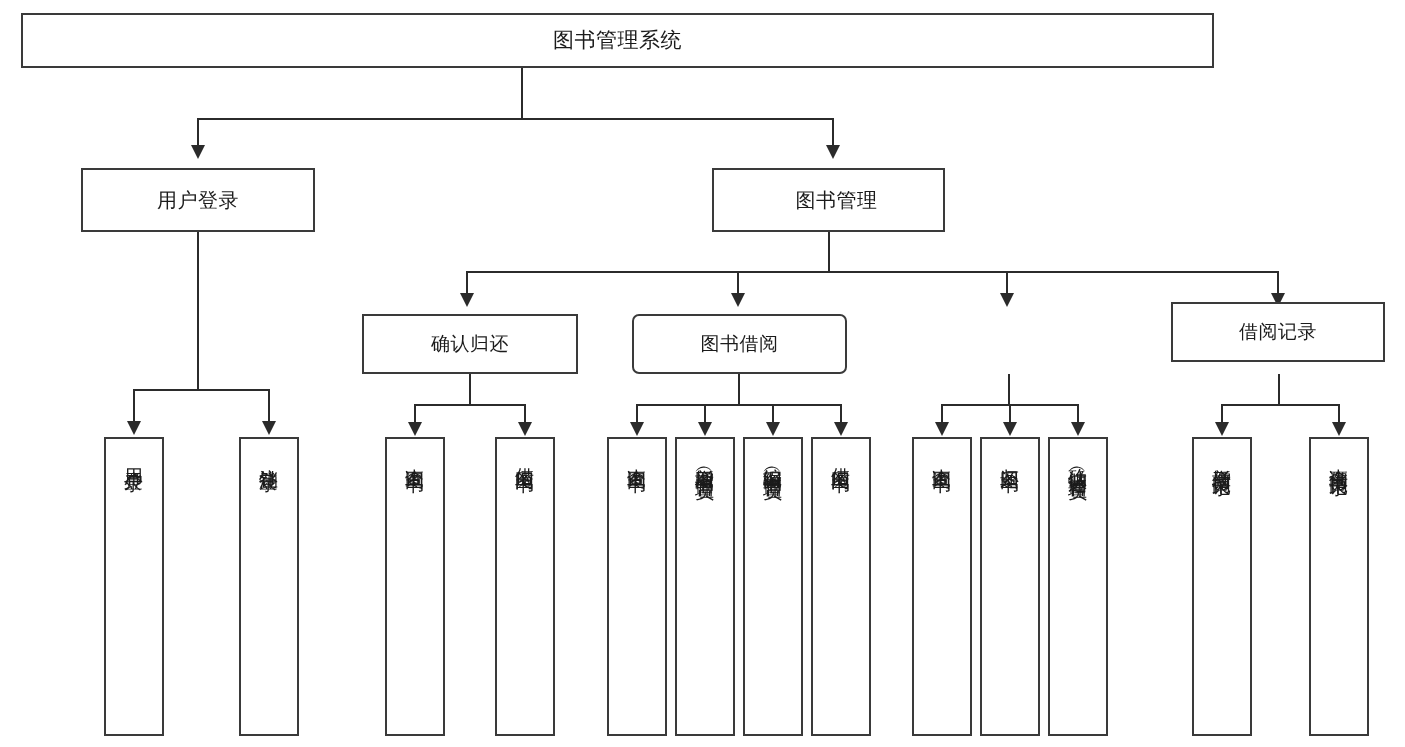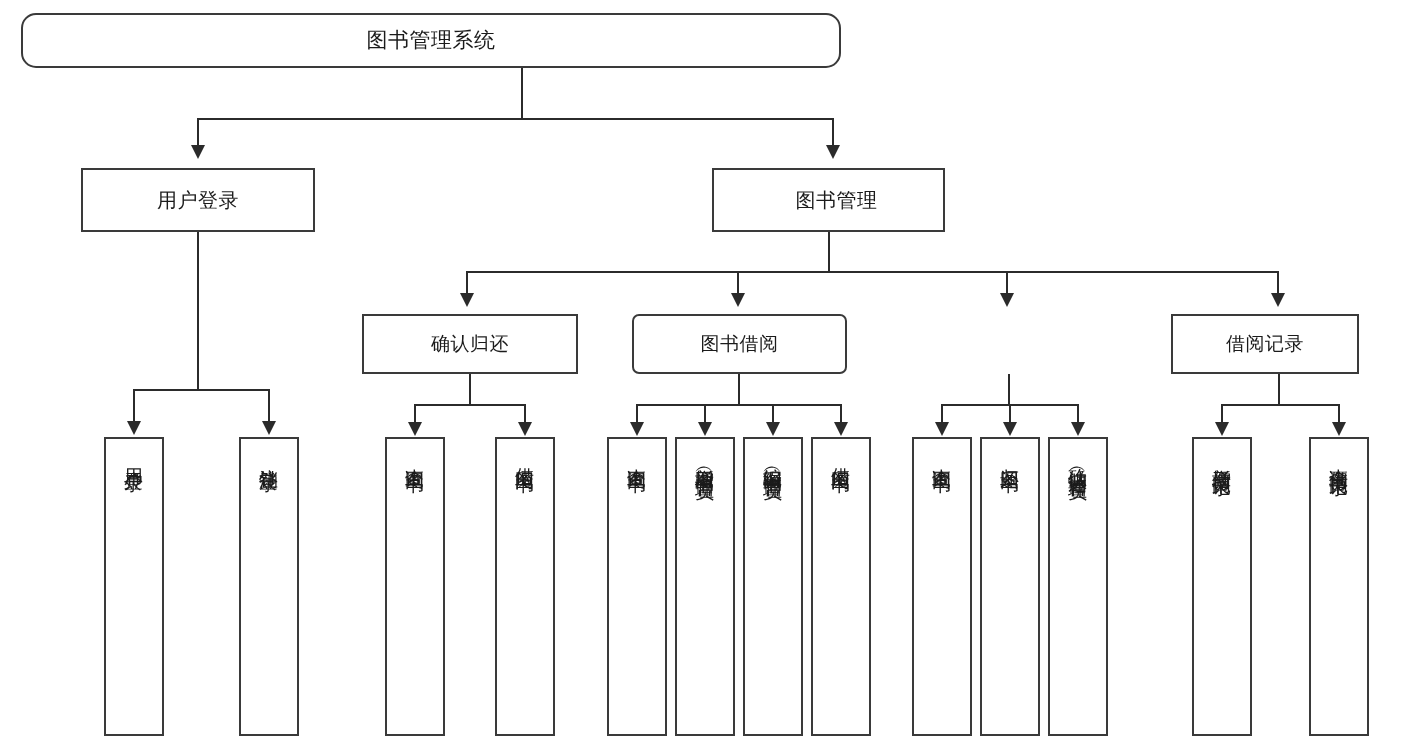--- a/index.html
+++ b/index.html
@@ -81,21 +81,21 @@
     white-space: nowrap;
     letter-spacing: 0.5px;
     pointer-events: none;
   }
 </style>
 </head>
 <body>
 
 <div id="canvas">
 
-  <div class="node root" style="left:21px; top:13px; width:820px; height:55px;border-radius:15px;">
+  <div class="node root" style="left:21px; top:13px; width:1193px; height:55px;">
     <span class="label">图书管理系统</span>
   </div>
 
   <div class="vline" style="left:521px; top:68px; height:51px;"></div>
   <div class="hline" style="left:197px; top:118px; width:636px;"></div>
   <div class="vline" style="left:197px; top:118px; height:27px;"></div>
   <div class="arrow" style="left:191px; top:145px;"></div>
   <div class="vline" style="left:832px; top:118px; height:27px;"></div>
   <div class="arrow" style="left:826px; top:145px;"></div>
 
@@ -124,21 +124,21 @@
   <div class="arrow" style="left:1000px; top:293px;"></div>
   <div class="vline" style="left:1277px; top:271px; height:22px;"></div>
   <div class="arrow" style="left:1271px; top:293px;"></div>
 
   <div class="node level3" style="left:362px; top:314px; width:216px; height:60px;">
     <span class="label">确认归还</span>
   </div>
   <div class="node level3" style="left:632px; top:314px; width:215px; height:60px;border-radius:7px;">
     <span class="label">图书借阅</span>
   </div>
-  <div class="node level3" style="left:1171px; top:314px; width:188px; height:60px;">
+  <div class="node level3" style="left:1171px; top:302px; width:214px; height:60px;">
     <span class="label">借阅记录</span>
   </div>
 
   <div class="vline" style="left:469px; top:374px; height:31px;"></div>
   <div class="hline" style="left:414px; top:404px; width:111px;"></div>
   <div class="vline" style="left:414px; top:404px; height:18px;"></div>
   <div class="arrow" style="left:408px; top:422px;"></div>
   <div class="vline" style="left:524px; top:404px; height:18px;"></div>
   <div class="arrow" style="left:518px; top:422px;"></div>
 

